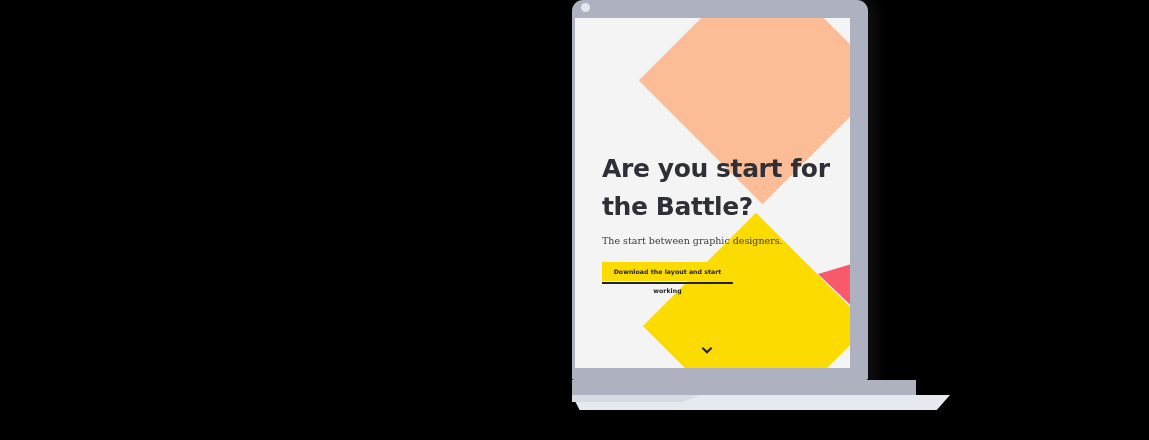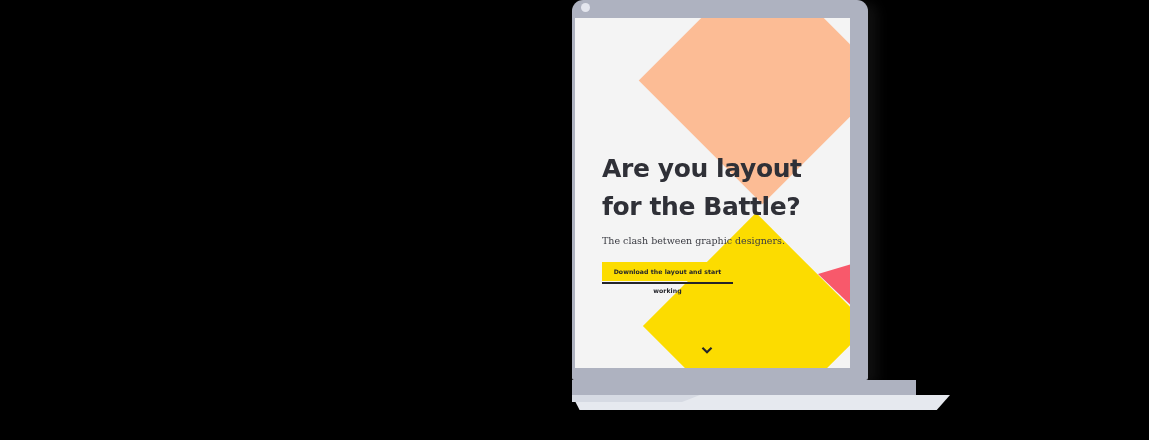--- a/index.html
+++ b/index.html
@@ -247,22 +247,22 @@
       <div class="webcam"></div>
 
       <div class="screen">
         <div class="page">
 
           <div class="shape shape-peach"></div>
           <div class="shape shape-red-tri"></div>
           <div class="shape shape-yellow"></div>
 
           <div class="hero">
-            <h1 class="hero-title">Are you layout for the Battle?</h1>
-            <p class="hero-subtitle">The clash between graphic designers.</p>
+            <h1 class="hero-title">Are you start for the Battle?</h1>
+            <p class="hero-subtitle">The start between graphic designers.</p>
 
             <div class="cta-wrap">
               <button class="cta-button">Download the layout and start working</button>
               <div class="cta-underline"></div>
             </div>
           </div>
 
           <div class="scroll-chevron">
             <svg width="14" height="14" viewBox="0 0 14 14" aria-hidden="true">
               <path d="M3.2 5.4 L7 9.2 L10.8 5.4" fill="none" stroke="#23242a" stroke-width="2.1" stroke-linecap="square"></path>

